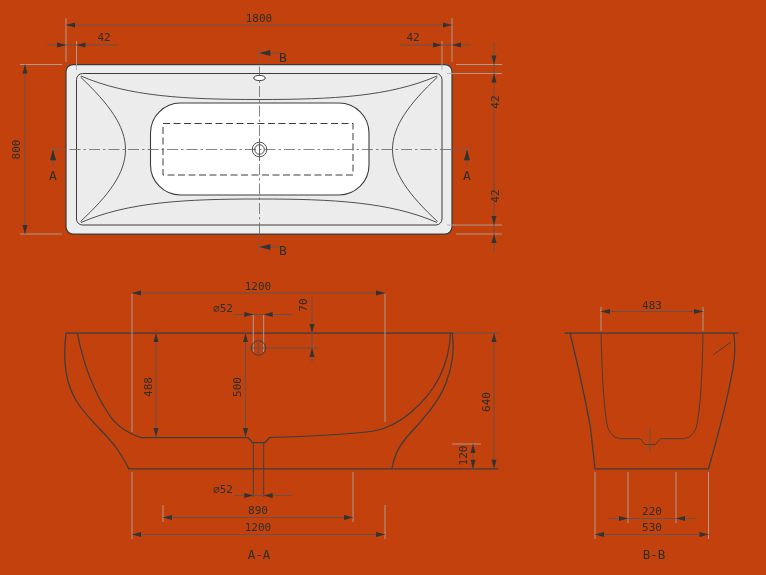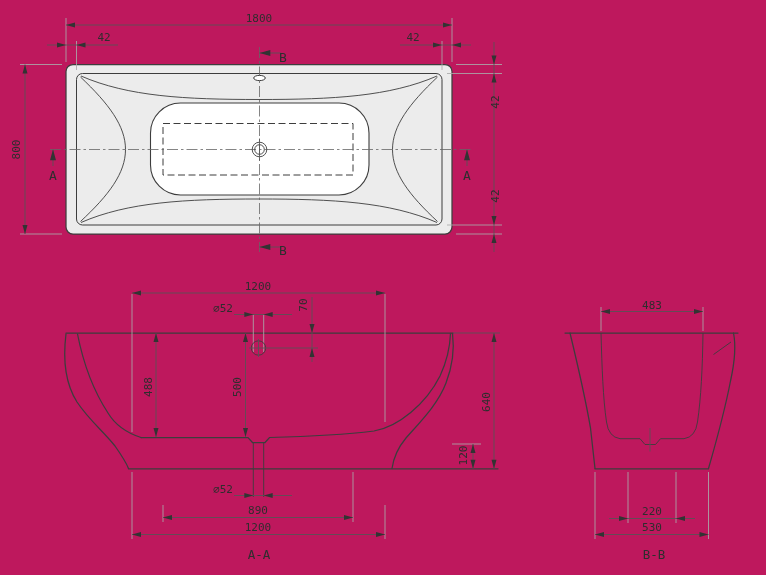--- a/index.html
+++ b/index.html
@@ -1,16 +1,16 @@
 <!DOCTYPE html>
 <html><head>
 <meta charset="utf-8">
 <style>
   html,body { margin:0; padding:0; background:#ffffff; }
-  #canvas { position:relative; width:766px; height:575px; background:#be185d; overflow:hidden;
+  #canvas { position:relative; width:766px; height:575px; background:#c2410c; overflow:hidden;
             font-family:"DejaVu Sans Mono", monospace; }
   svg { display:block; }
   .ln  { stroke:#3d3d3d; stroke-width:1.25; fill:none; stroke-linecap:round; }
   .lt  { stroke:#3d3d3d; stroke-width:0.9;  fill:none; }
   .dm  { stroke:#555555; stroke-width:0.85; fill:none; }
   .ex  { stroke:#aaaaaa; stroke-width:0.85; fill:none; }
   .cl  { stroke:#666666; stroke-width:0.8;  fill:none; stroke-dasharray:11 3 2.5 3; }
   .dsh { stroke:#3d3d3d; stroke-width:1;    fill:none; stroke-dasharray:7 3.5; }
   .arr { fill:#333333; stroke:none; }
   text { font:11px "DejaVu Sans Mono", monospace; fill:#2e2e2e; }

